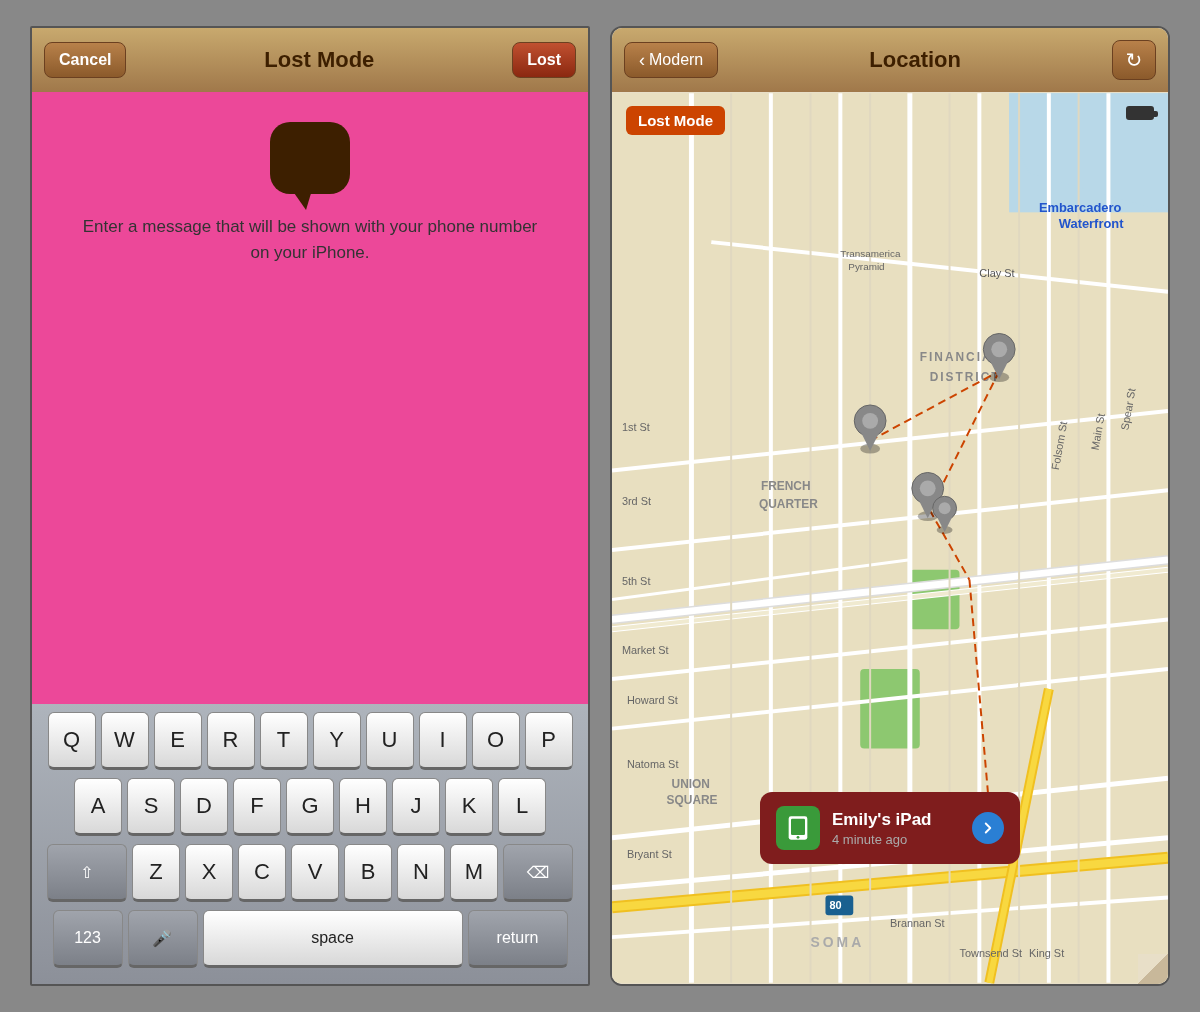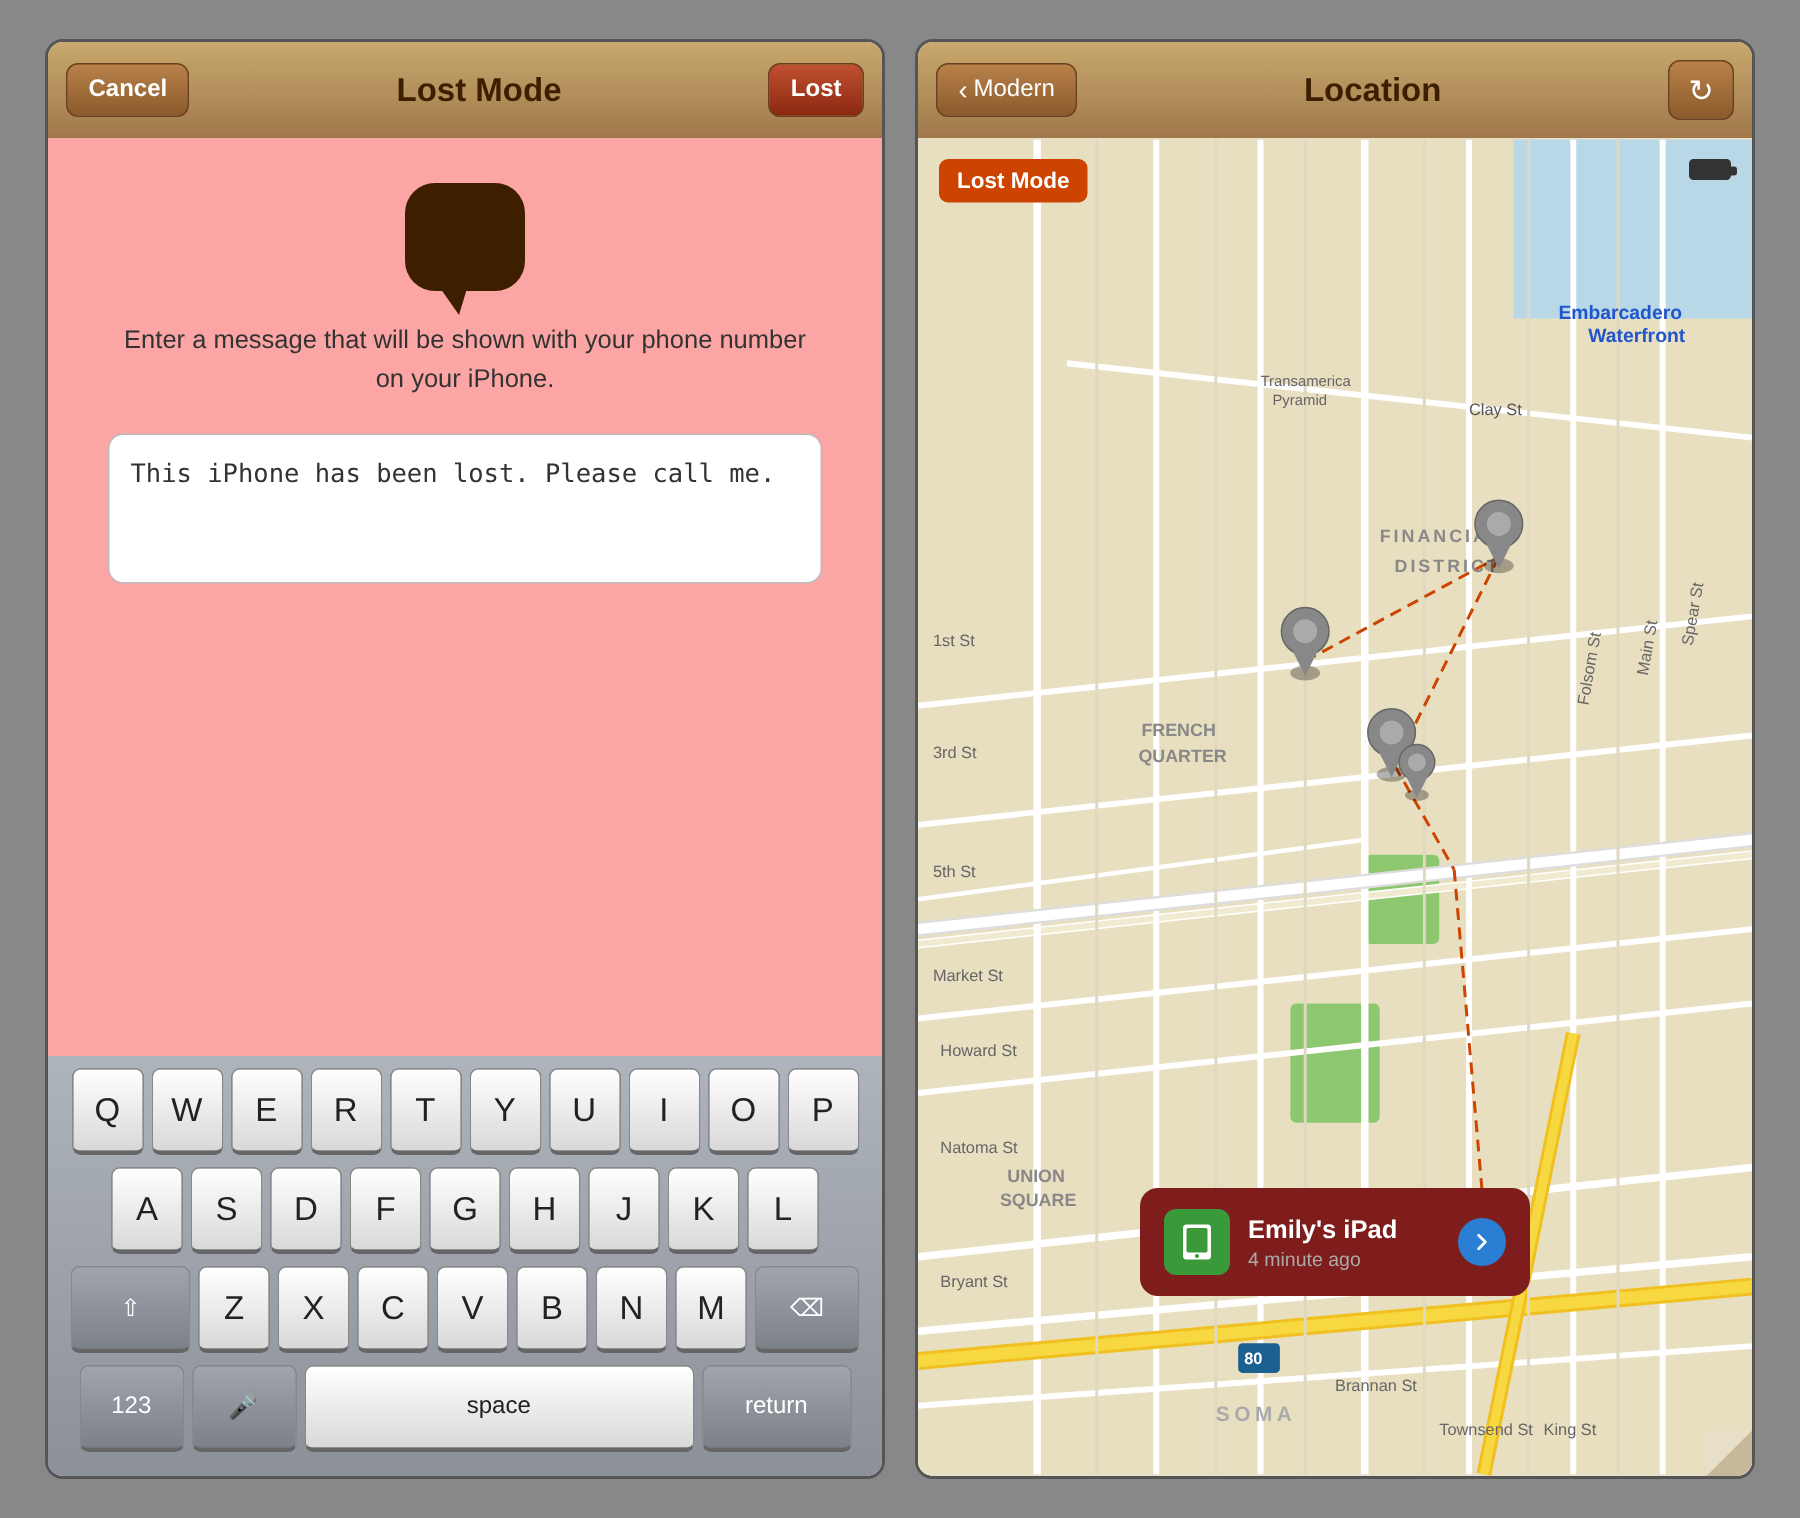--- a/index.html
+++ b/index.html
@@ -12,21 +12,21 @@
       align-items: center;
       gap: 20px;
       font-family: 'Helvetica Neue', Helvetica, Arial, sans-serif;
     }
 
     
     .phone {
       width: 560px;
       height: 960px;
       background: #f0f0f0;
-      border-radius: 12px;
+      border-radius: 2px;
       overflow: hidden;
       display: flex;
       flex-direction: column;
       border: 2px solid #555;
     }
 
     
     .nav-bar {
       background: linear-gradient(to bottom, #c8a96e, #a0784a);
       height: 64px;
@@ -50,21 +50,21 @@
       background: linear-gradient(to bottom, #c05030, #8b2810);
     }
     .nav-title {
       color: #3d1f00;
       font-size: 22px;
       font-weight: bold;
     }
 
     
     .content-area {
-      background: #fca5a5;
+      background: #ec4899;
       flex: 1;
       display: flex;
       flex-direction: column;
       align-items: center;
       padding: 30px 40px 20px;
     }
 
     .speech-bubble-icon {
       width: 80px;
       height: 72px;
@@ -343,21 +343,20 @@
 
   <div class="nav-bar">
     <button class="nav-btn">Cancel</button>
     <span class="nav-title">Lost Mode</span>
     <button class="nav-btn done">Lost</button>
   </div>
 
   <div class="content-area">
     <div class="speech-bubble-icon"></div>
     <p class="instruction-text">Enter a message that will be shown with your phone number on your iPhone.</p>
-    <textarea class="message-input" style="">This iPhone has been lost. Please call me.</textarea>
   </div>
 
   <div class="keyboard">
 
     <div class="key-row">
       <div class="key">Q</div>
       <div class="key">W</div>
       <div class="key">E</div>
       <div class="key">R</div>
       <div class="key">T</div>

